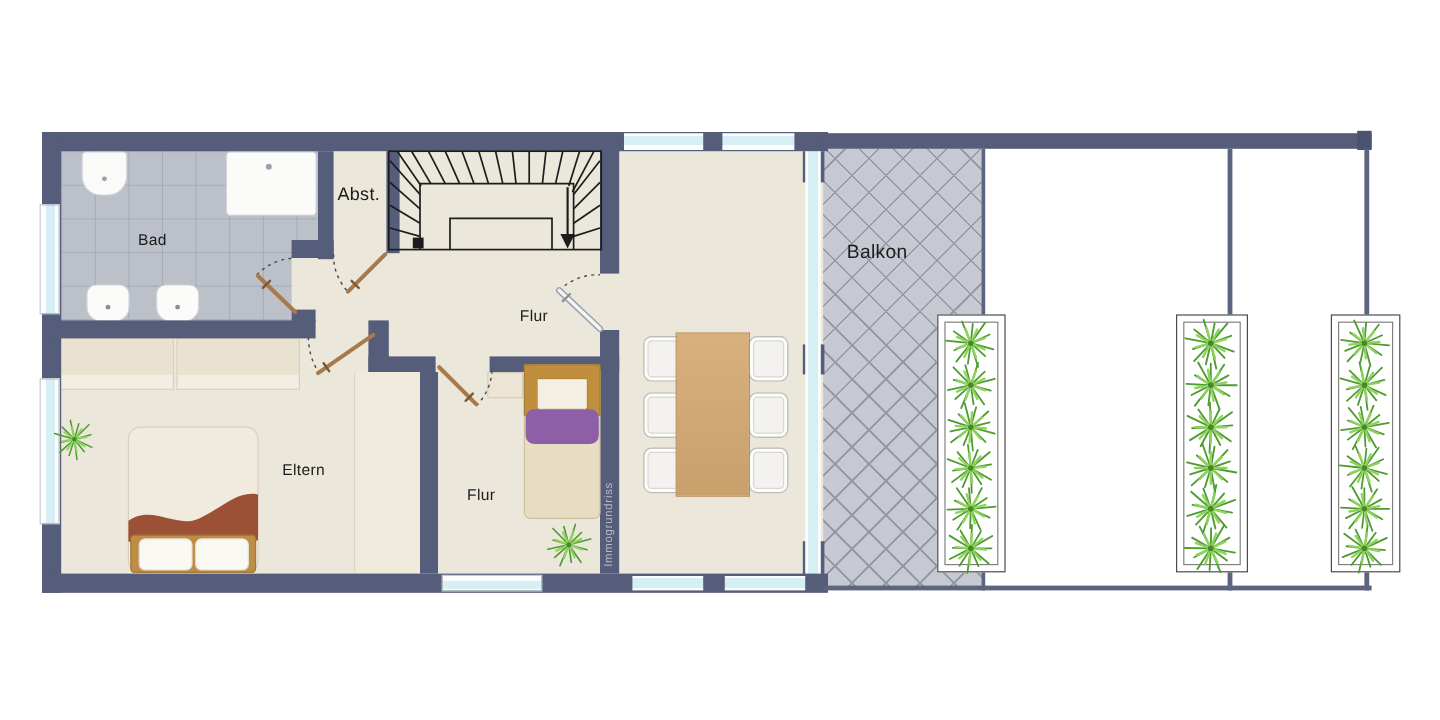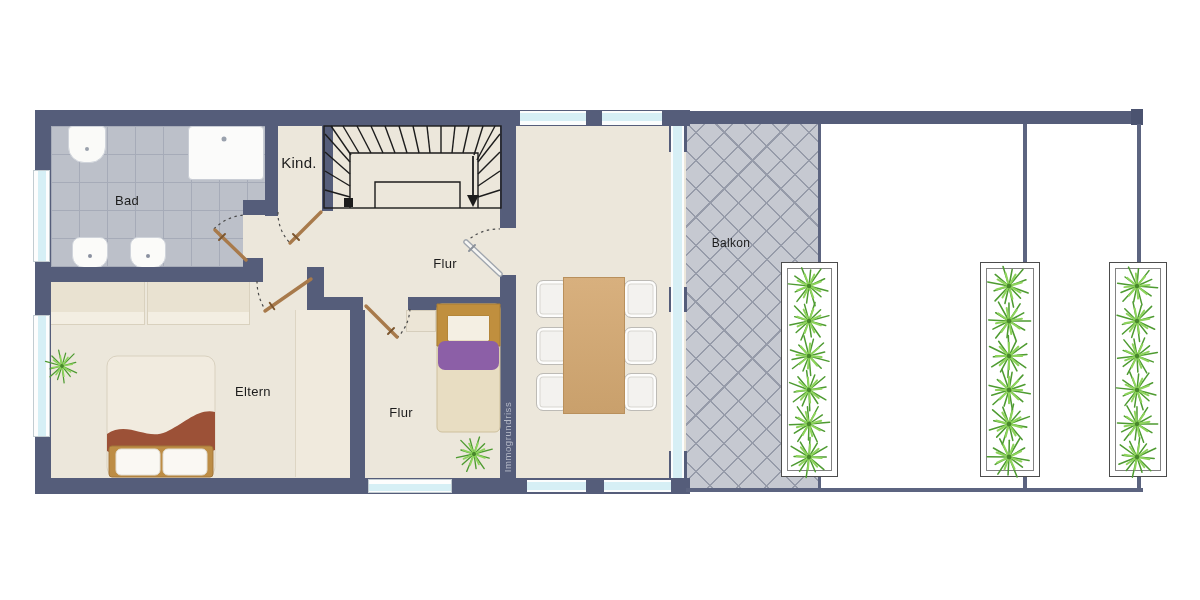--- a/index.html
+++ b/index.html
@@ -106,25 +106,25 @@
       <div class="planter-inner"></div>
     </div>
   <div class="abs planter" style="left:980px;top:262px;width:60px;height:215px;">
       <div class="planter-inner"></div>
     </div>
   <div class="abs planter" style="left:1109px;top:262px;width:58px;height:215px;">
       <div class="planter-inner"></div>
     </div>
 
   <div class="room-label" style="left:127px;top:200px;">Bad</div>
-  <div class="room-label" style="left:299px;top:162px;font-size:15px;">Kind.</div>
+  <div class="room-label" style="left:299px;top:162px;font-size:15px;">Abst.</div>
   <div class="room-label" style="left:397px;top:263px;margin-left:48px;">Flur</div>
   <div class="room-label" style="left:253px;top:391px;">Eltern</div>
   <div class="room-label" style="left:401px;top:412px;">Flur</div>
-  <div class="room-label" style="left:731px;top:211px;font-size:12px;margin-top:32px;">Balkon</div>
+  <div class="room-label" style="left:731px;top:211px;font-size:16px;">Balkon</div>
   <div class="watermark">Immogrundriss</div>
 
   <svg class="overlay" width="1200" height="600" viewBox="0 0 1200 600" xmlns="http://www.w3.org/2000/svg">
     <defs>
       <g id="plantG">
         <g stroke="#4e9b31" stroke-width="1.3" fill="none" stroke-linecap="round">
           <line x1="0" y1="0" x2="16.9" y2="1.5"></line>
             <line x1="0" y1="0" x2="11.9" y2="7.4"></line>
           <line x1="0" y1="0" x2="8.2" y2="16"></line>
             <line x1="0" y1="0" x2="0.5" y2="15"></line>

